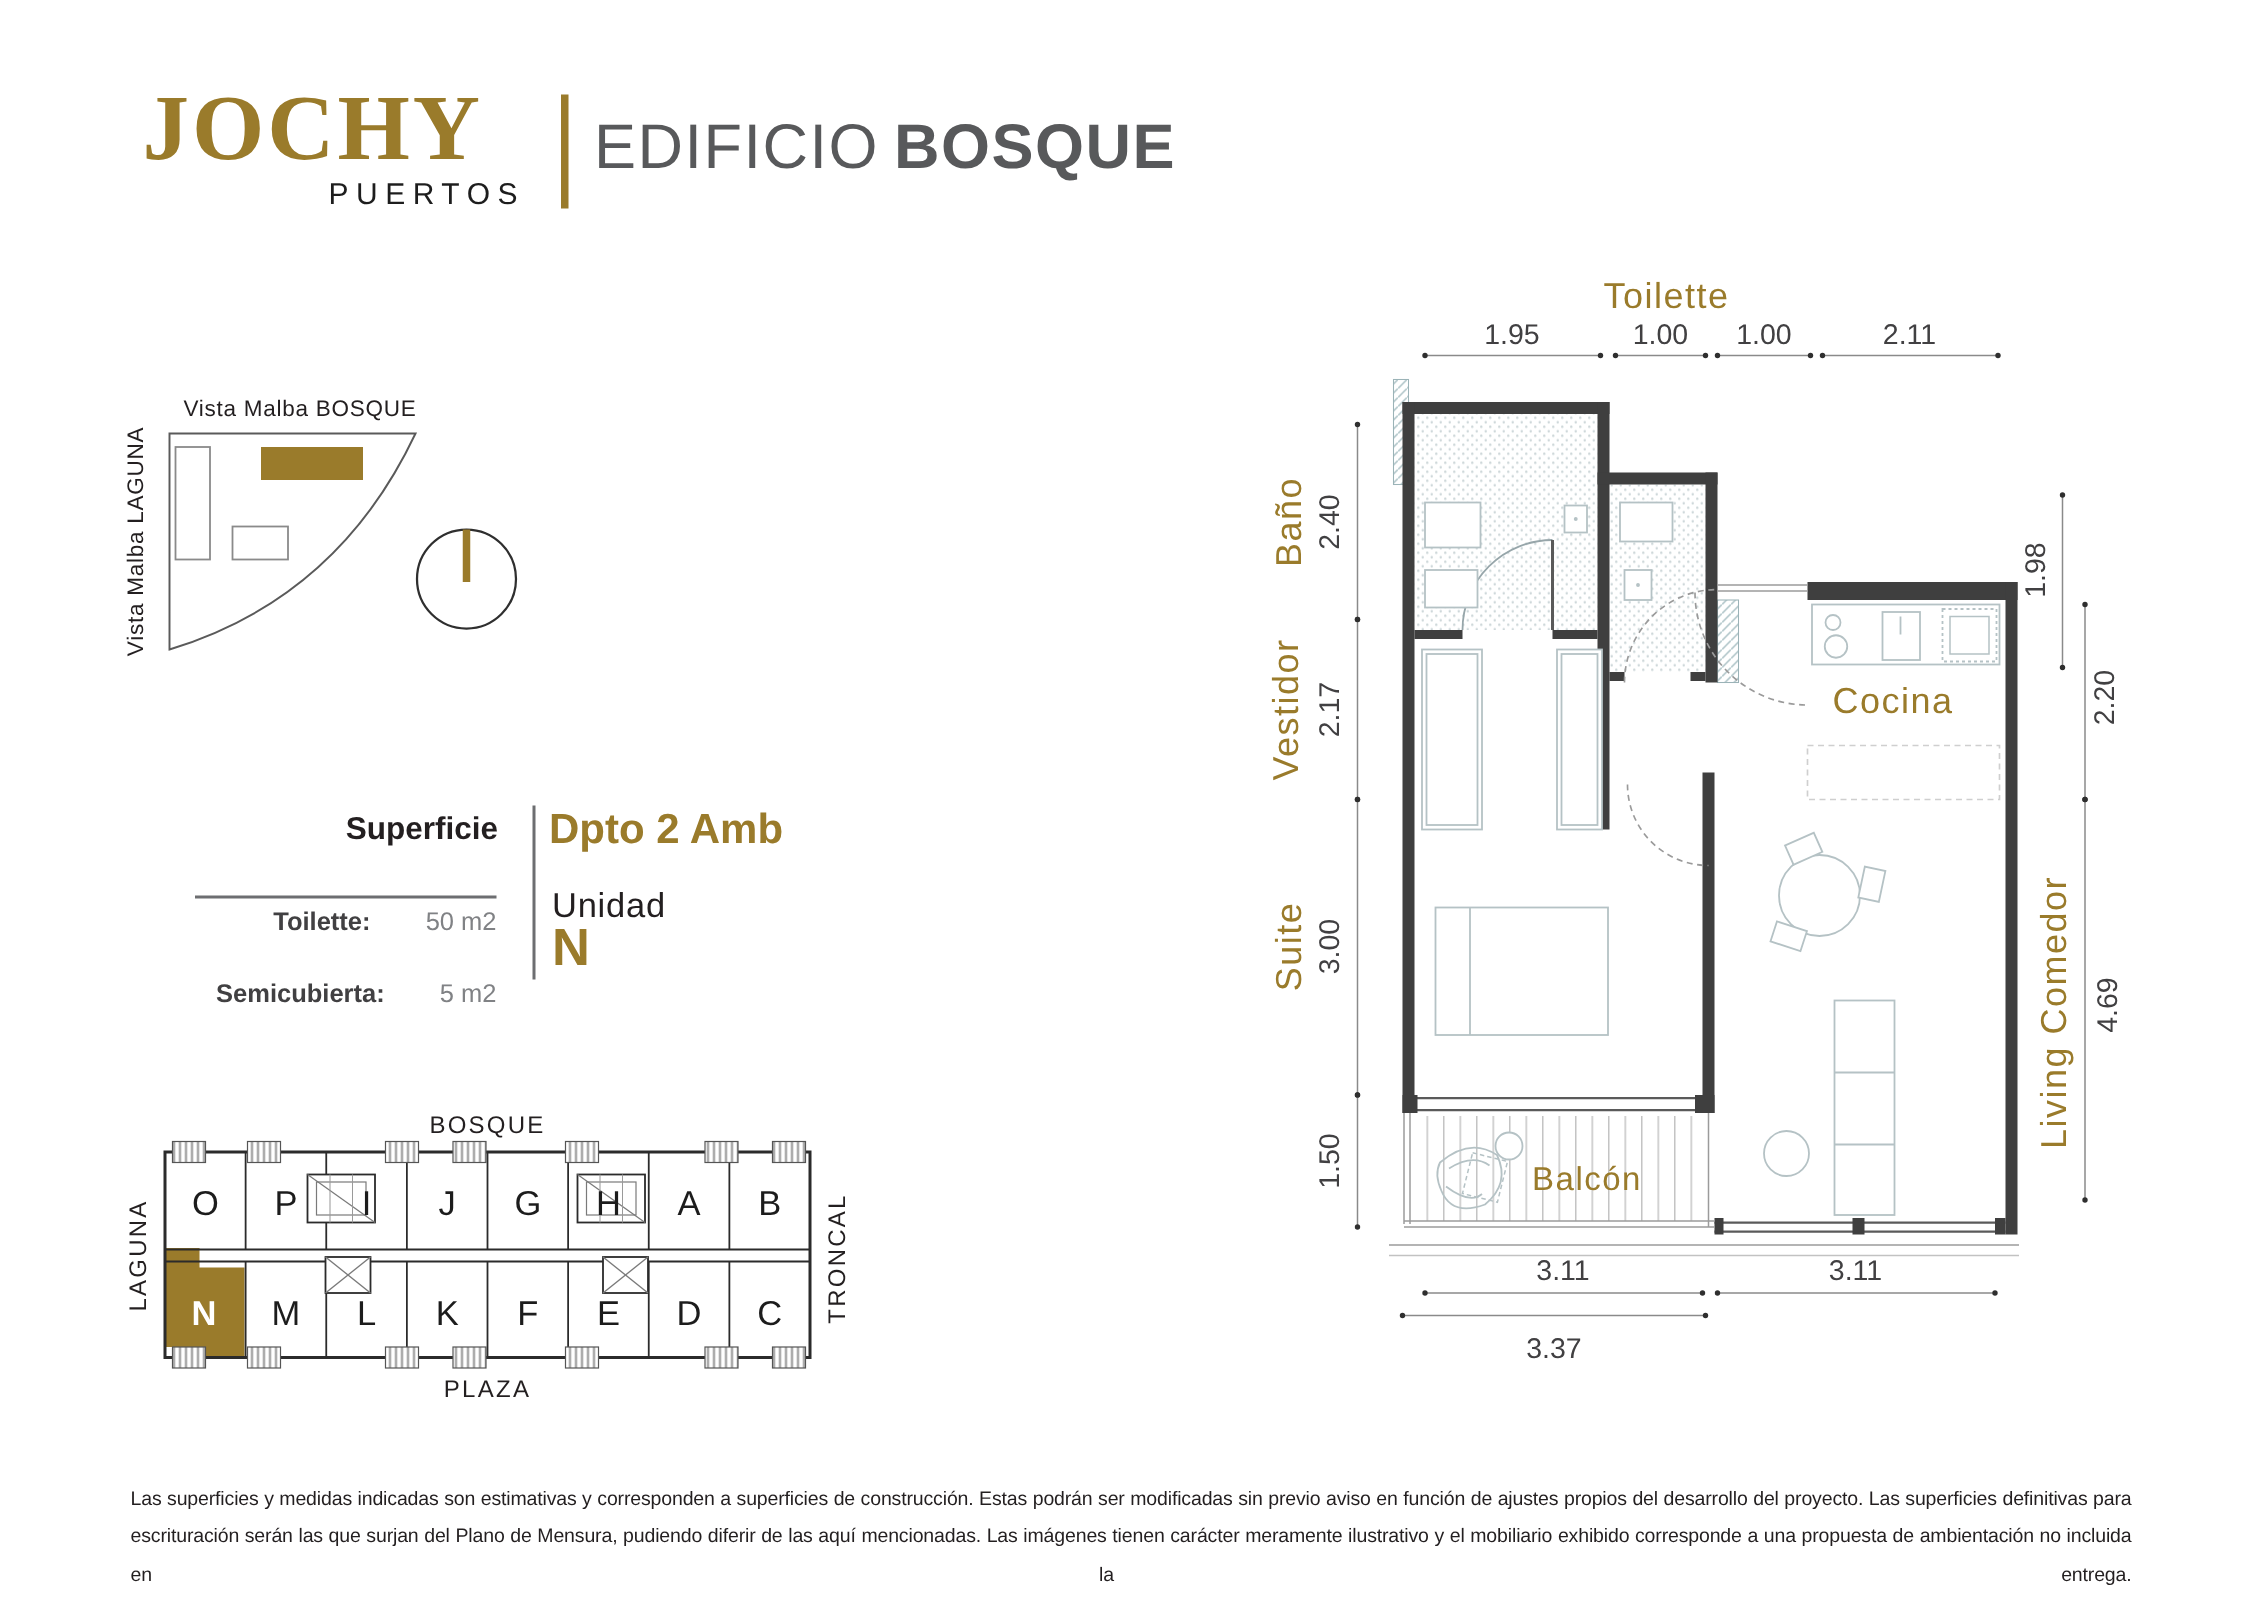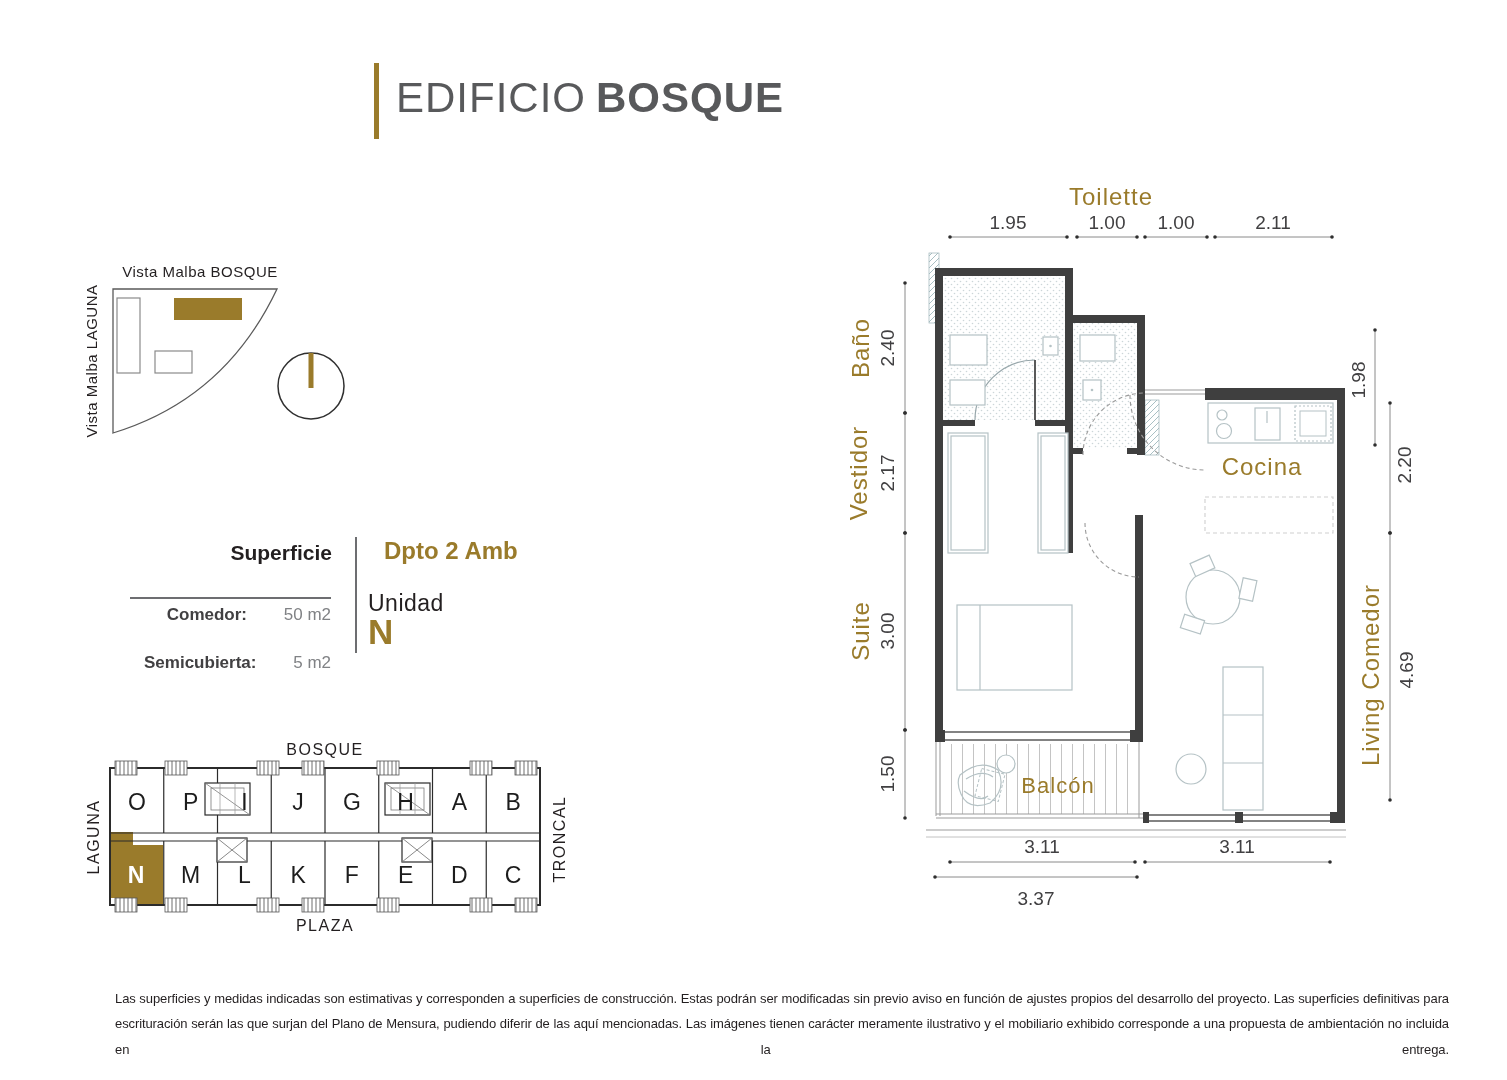--- a/index.html
+++ b/index.html
@@ -25,21 +25,21 @@
   
   .sum-line1{position:absolute;left:130px;top:541px;width:202px;display:flex;align-items:flex-start;
              justify-content:flex-end;gap:9px;}
   .sum-label{font-weight:bold;font-size:21px;}
   .sum-value{font-weight:bold;font-size:42px;letter-spacing:1px;}
   .sum-rule{position:absolute;left:130px;top:597px;width:201px;height:2px;background:#6d6e71;}
   .sum-sub{position:absolute;left:130px;width:201px;text-align:right;font-size:17px;line-height:1.25;}
   .sum-sub b{color:#414042;}
   .sum-sub span{color:var(--text-gray);margin-left:32px;}
   .sum-vline{position:absolute;left:355px;top:537px;width:2px;height:116px;background:#6d6e71;}
-  .dpto{position:absolute;left:384px;top:537px;font-size:24px;font-weight:bold;color:var(--gold);}
+  .dpto{position:absolute;left:366px;top:537px;font-size:28px;font-weight:bold;color:var(--gold);}
   .unidad{position:absolute;left:368px;top:590px;font-size:23px;letter-spacing:.5px;color:var(--text-dark);}
   .unidad-n{position:absolute;left:368px;top:612px;font-size:35px;font-weight:bold;color:var(--gold);}
   
   svg{position:absolute;overflow:visible;}
   text{font-family:"Liberation Sans",sans-serif;}
   .room-label{fill:var(--gold);font-size:24px;letter-spacing:1px;}
   .room-label.sm{font-size:22px;}
   .dim{fill:#414042;font-size:19px;}
   .vmid{dominant-baseline:central;}
   .dimline{stroke:#8a8a8a;stroke-width:1;marker-start:url(#md);marker-end:url(#md);}
@@ -52,27 +52,31 @@
   .arcd{stroke:#9a9a9a;stroke-width:1.1;fill:none;stroke-dasharray:4 3;}
   
   .street{fill:var(--text-dark);font-size:16px;letter-spacing:1.5px;}
   .kline{stroke:#2b2b2b;stroke-width:2;fill:none;}
   .kline2{stroke:#2b2b2b;stroke-width:1.2;fill:none;}
   .unit-letter{fill:#1c1c1c;font-size:23px;text-anchor:middle;dominant-baseline:central;}
   .unit-letter.hl{fill:#ffffff;font-weight:bold;}
   .vista-label{fill:var(--text-dark);font-size:15px;letter-spacing:.5px;}
   
   .disclaimer{position:absolute;left:87px;top:986px;width:1334px;font-size:13px;line-height:1.95;
-              color:var(--text-dark);text-align:justify;text-align-last:justify;letter-spacing:-0.1px;margin-left:28px;}
+              color:var(--text-dark);text-align:justify;text-align-last:justify;letter-spacing:-0.1px;}
 </style>
 </head>
 <body>
 
 <div class="page">
 
+  <div class="brand">
+    <div class="brand-name">JOCHY</div>
+    <div class="brand-sub">PUERTOS</div>
+  </div>
   <div class="brand-sep"></div>
   <div class="bldg-title">
     <span class="light">EDIFICIO</span><span class="bold">BOSQUE</span>
   </div>
 
   <svg style="left:75px;top:255px" width="300" height="200" viewBox="0 0 300 200">
     <text class="vista-label" x="125" y="22" text-anchor="middle">Vista Malba BOSQUE</text>
     <text class="vista-label vmid" transform="rotate(-90 16 106)" x="16" y="106" text-anchor="middle">Vista Malba  LAGUNA</text>
     <g>
       <path d="M38,34 L202,34 Q150,144 38,178 Z" fill="none" stroke="#5a5a5a" stroke-width="1.3"></path>
@@ -84,21 +88,21 @@
       <circle cx="236" cy="131" r="33" fill="none" stroke="#2f2f2f" stroke-width="1.5"></circle>
       <line x1="236" y1="98" x2="236" y2="133" stroke="var(--gold)" stroke-width="5"></line>
     </g>
   </svg>
 
   <div class="sum-line1">
     <span class="sum-label">Superficie</span>
   </div>
   <div class="sum-rule"></div>
   <div class="sum-sub" style="top:604px">
-    <b>Comedor:</b>
+    <b>Toilette:</b>
     <span>50 m2</span>
   </div>
   <div class="sum-sub" style="top:652px">
     <b>Semicubierta:</b>
     <span>5 m2</span>
   </div>
   <div class="sum-vline"></div>
   <div class="dpto">Dpto 2 Amb</div>
   <div class="unidad">Unidad</div>
   <div class="unidad-n">N</div>

